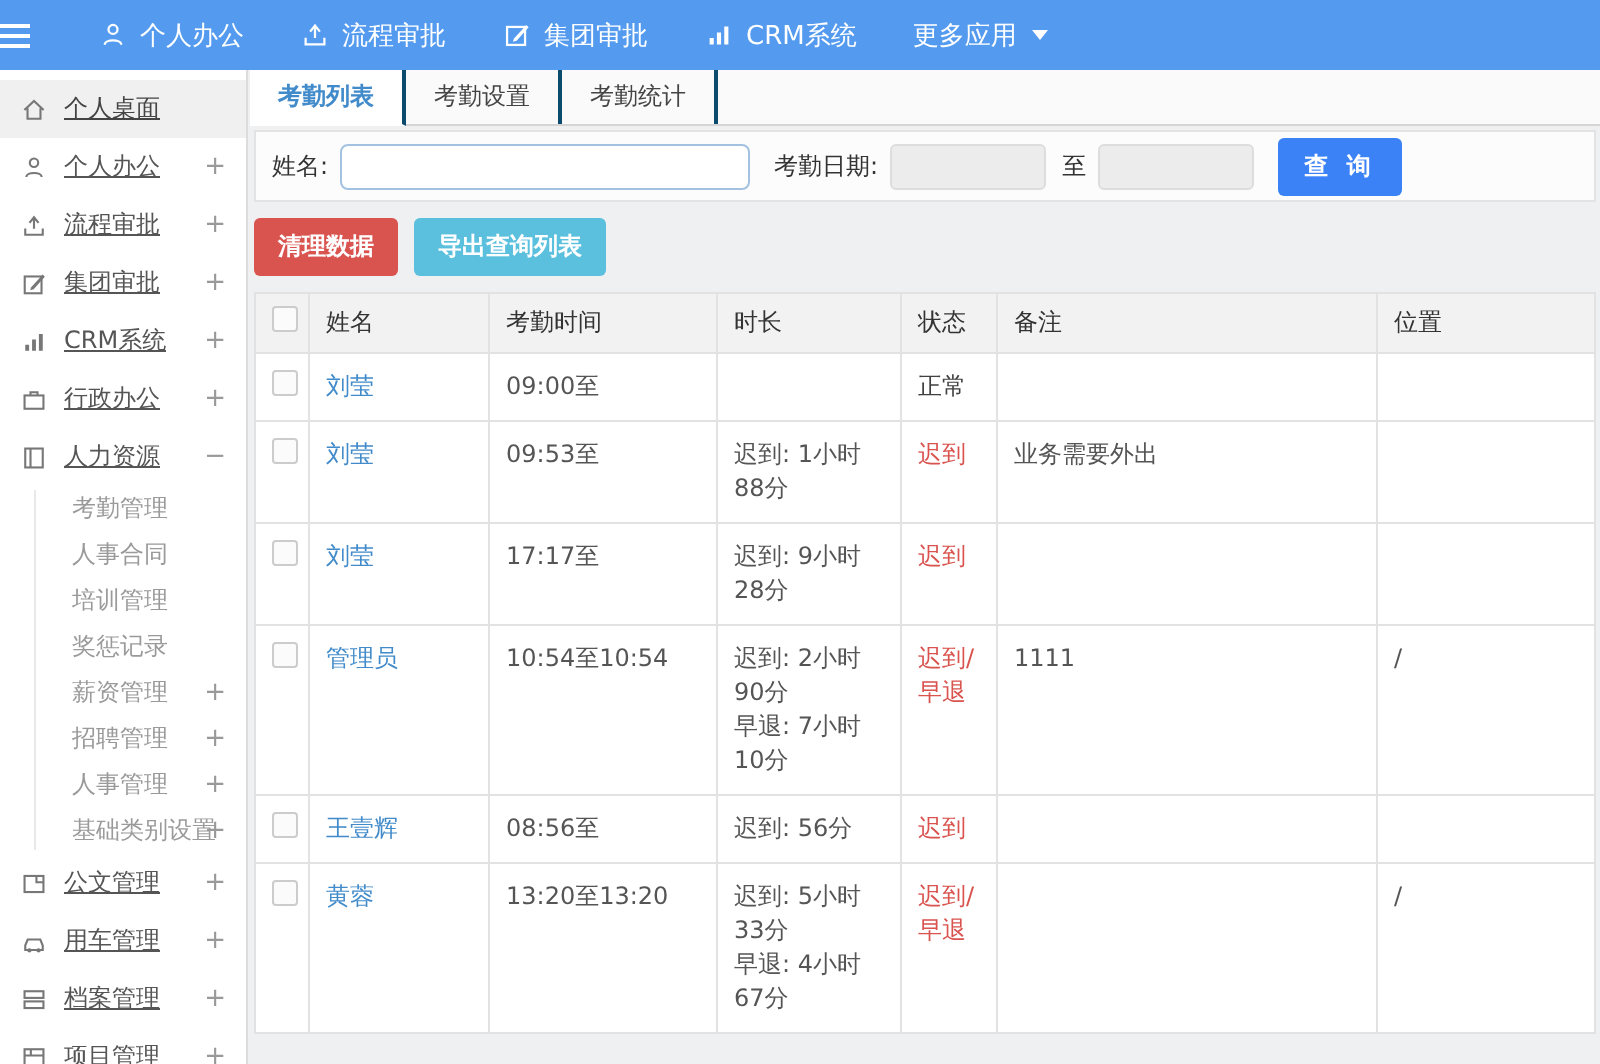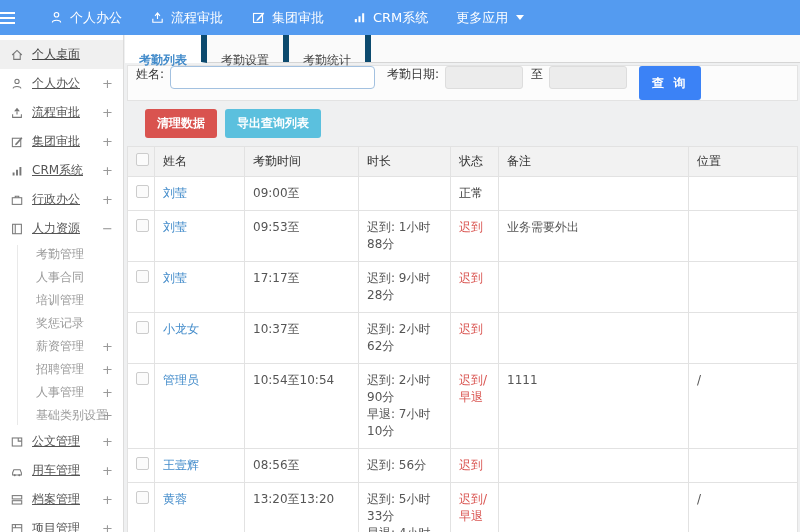--- a/index.html
+++ b/index.html
@@ -23,28 +23,28 @@
   .s-main.active { background:#f0f0f0; color:#444; }
   .s-main svg { margin-right:8px; color:#777; flex:none; }
   .s-main .lbl { white-space:nowrap; overflow:hidden;text-decoration:underline; }
   .expand { position:absolute; right:10px; color:#999; font-size:13px; font-weight:normal; }
   .s-subwrap { position:relative; }
   .s-subwrap::before { content:""; position:absolute; left:17px; top:2px; bottom:2px; width:1px; background:#e9e9e9; }
   .s-sub { height:23px; line-height:23px; padding-left:36px; color:#9a9a9a; position:relative; cursor:pointer; white-space:nowrap; }
   
   .main { position:absolute; left:125px; top:35px; right:0; bottom:0; background:#eff0f1; }
   .tabbar { display:flex; height:28px; background:#fafafa; border-bottom:1px solid #d5d5d5; }
-  .tab { padding:12px 14px; line-height:26px; border-right:6px solid #0c4a6e; background:#fafafa; color:#444; cursor:pointer; white-space:nowrap; }
+  .tab { padding:0 14px; line-height:26px; border-right:2px solid #0c4a6e; background:#fafafa; color:#444; cursor:pointer; white-space:nowrap; }
   .tab.active { background:#fff; color:#428bca; font-weight:bold; border-bottom:1px solid #fff; margin-bottom:-1px; }
-  .filter { height:36px; margin:2px 2px 0 2px; background:#fcfcfc; border:1px solid #e3e3e3; display:flex; padding:0 8px; }
+  .filter { height:36px; margin:2px 2px 0 2px; background:#fcfcfc; border:1px solid #e3e3e3; display:flex; align-items:center; padding:0 8px; }
   .flabel { color:#333; white-space:nowrap; }
   .name-input { width:205px; height:23px; border:1px solid #a3c1e0; border-radius:4px; margin:0 12px 0 6px; padding:0 6px; font-size:12px; outline:none; }
   .date-input { width:78px; height:23px; background:#ececec; border:1px solid #ddd; border-radius:3px; margin:0 8px 0 6px; padding:0 6px; font-size:12px; }
   .search-btn { background:#3b82f6; color:#fff; border:none; border-radius:3px; padding:6px 13px; font-size:12px; letter-spacing:3px; margin-left:4px; cursor:pointer; font-weight:bold; }
-  .actions { padding:8px 20px; display:flex; gap:8px; }
+  .actions { padding:8px 2px; display:flex; gap:8px; }
   .btn { border:none; border-radius:3px; color:#fff; padding:6px 12px; font-size:12px; font-weight:bold; cursor:pointer; }
   .btn-danger { background:#d9534f; }
   .btn-info { background:#5bc0de; }
   
   table.grid { width:calc(100% - 4px); margin:0 2px; border-collapse:collapse; background:#fff; table-layout:fixed; }
   .grid th, .grid td { border:1px solid #e2e2e2; padding:8px; font-size:12px; text-align:left; vertical-align:top; font-weight:normal; color:#555; line-height:17px; overflow:hidden;margin-left:20px; }
   .grid thead th { background:#f2f2f2; color:#333; padding:6px 8px; }
   .cb { appearance:none; -webkit-appearance:none; width:13px; height:13px; border:1px solid #ccc; border-radius:2px; background:#fbfbfb; display:block; cursor:pointer; }
   .link { color:#428bca; cursor:pointer; }
   .red { color:#d9534f; }
@@ -271,33 +271,20 @@
             <div>迟到: 9小时28分</div>
           </td>
           <td><span class="red">迟到</span></td>
           <td></td>
           <td></td>
         </tr>
         <tr>
           <td>
             <input type="checkbox" class="cb" style="">
           </td>
-          <td><span class="link">小龙女</span></td>
-          <td>10:37至</td>
-          <td>
-            <div>迟到: 2小时62分</div>
-          </td>
-          <td><span class="red">迟到</span></td>
-          <td></td>
-          <td></td>
-        </tr>
-        <tr>
-          <td>
-            <input type="checkbox" class="cb" style="">
-          </td>
           <td><span class="link">管理员</span></td>
           <td>10:54至10:54</td>
           <td>
             <div>迟到: 2小时90分</div>
             <div>早退: 7小时10分</div>
           </td>
           <td><span class="red">迟到/早退</span></td>
           <td>1111</td>
           <td>/</td>
         </tr>

